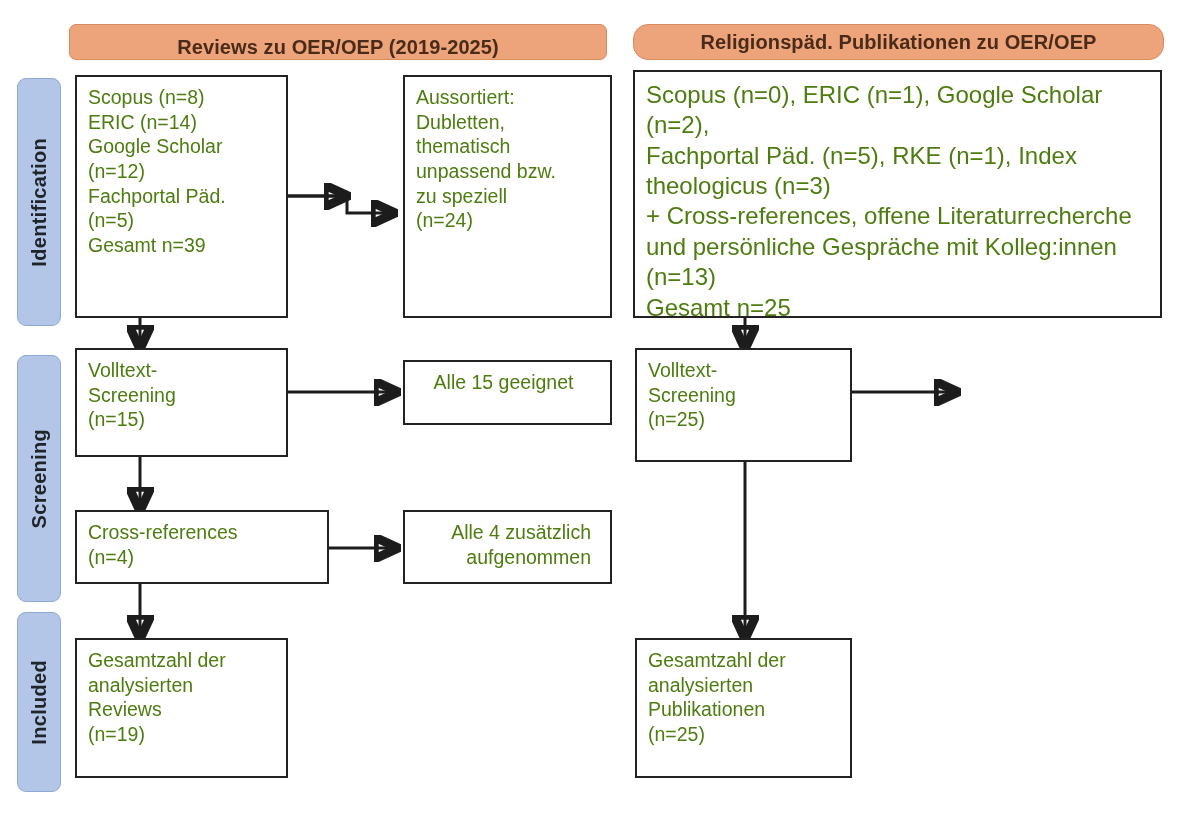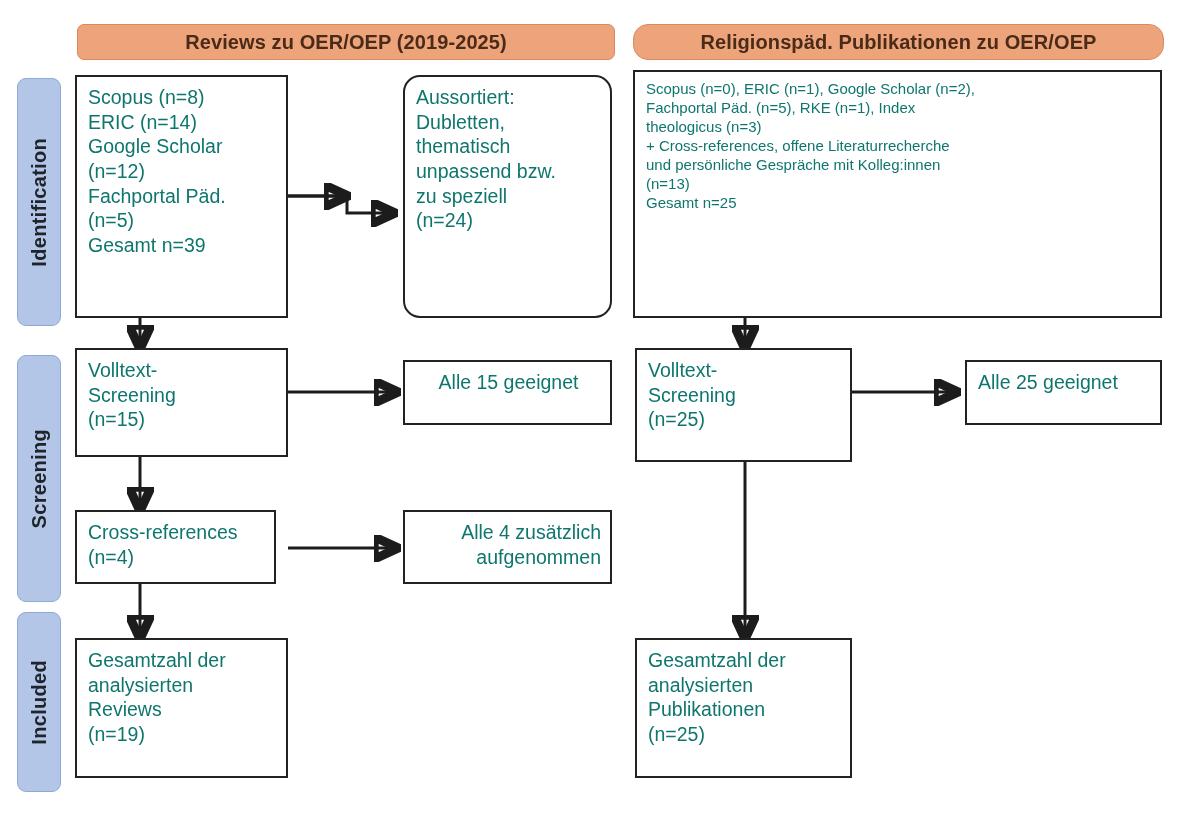--- a/index.html
+++ b/index.html
@@ -42,39 +42,39 @@
     letter-spacing:.3px;
     white-space:nowrap;
   }
 
   
   .box{
     position:absolute;
     background:#ffffff;
     border:2.5px solid #222222;
     box-sizing:border-box;
-    padding:8px 9px 6px 11px;
+    padding:8px 19px 6px 11px;
     font-size:19.5px;
     line-height:1.265;
-    color:#0f766e;
+    color:#4d7c0f;
     white-space:pre-line;
     overflow:hidden;
   }
-  .box.small{font-size:15px;}
+  .box.small{font-size:24px;}
 
   
   #wires{position:absolute;left:0;top:0;width:1182px;height:820px;pointer-events:none;}
   #wires line,#wires path{stroke:#1c1c1c;stroke-width:3;fill:none;}
 </style>
 </head>
 <body>
 
 <div id="stage">
 
-  <div class="banner" style="left:77px;top:24px;width:536px;height:34px;">
+  <div class="banner" style="left:69px;top:24px;width:536px;height:34px;align-items:flex-end;">
     <span>Reviews zu OER/OEP (2019-2025)</span>
   </div>
 
   <div class="banner" style="left:633px;top:24px;width:529px;height:34px;border-radius:15px;">
     <span>Religionspäd. Publikationen zu OER/OEP</span>
   </div>
 
   <div class="stage-label" style="left:17px;top:78px;width:42px;height:246px;">
     <span>Identification</span>
   </div>
@@ -116,34 +116,34 @@
   </svg>
 
   <div class="box" style="left:75px;top:75px;width:213px;height:243px;">Scopus (n=8)
 ERIC (n=14)
 Google Scholar
 (n=12)
 Fachportal Päd.
 (n=5)
 Gesamt n=39</div>
 
-  <div class="box" style="left:403px;top:75px;width:209px;height:243px;border-radius:17px;">Aussortiert:
+  <div class="box" style="left:403px;top:75px;width:209px;height:243px;">Aussortiert:
 Dubletten,
 thematisch
 unpassend bzw.
 zu speziell
 (n=24)</div>
 
   <div class="box" style="left:75px;top:348px;width:213px;height:109px;">Volltext-
 Screening
 (n=15)</div>
 
   <div class="box" style="left:403px;top:360px;width:209px;height:65px;text-align:center;">Alle 15 geeignet</div>
 
-  <div class="box" style="left:75px;top:510px;width:201px;height:74px;">Cross-references
+  <div class="box" style="left:75px;top:510px;width:254px;height:74px;">Cross-references
 (n=4)</div>
 
   <div class="box" style="left:403px;top:510px;width:209px;height:74px;text-align:right;">Alle 4 zusätzlich
 aufgenommen</div>
 
   <div class="box" style="left:75px;top:638px;width:213px;height:140px;">Gesamtzahl der
 analysierten
 Reviews
 (n=19)</div>
 
@@ -152,20 +152,19 @@
 theologicus (n=3)
 + Cross-references, offene Literaturrecherche
 und persönliche Gespräche mit Kolleg:innen
 (n=13)
 Gesamt n=25</div>
 
   <div class="box" style="left:635px;top:348px;width:217px;height:114px;">Volltext-
 Screening
 (n=25)</div>
 
-  <div class="box" style="left:965px;top:360px;width:197px;height:65px;">Alle 25 geeignet</div>
 
   <div class="box" style="left:635px;top:638px;width:217px;height:140px;">Gesamtzahl der
 analysierten
 Publikationen
 (n=25)</div>
 
 </div>
 
 </body></html>

